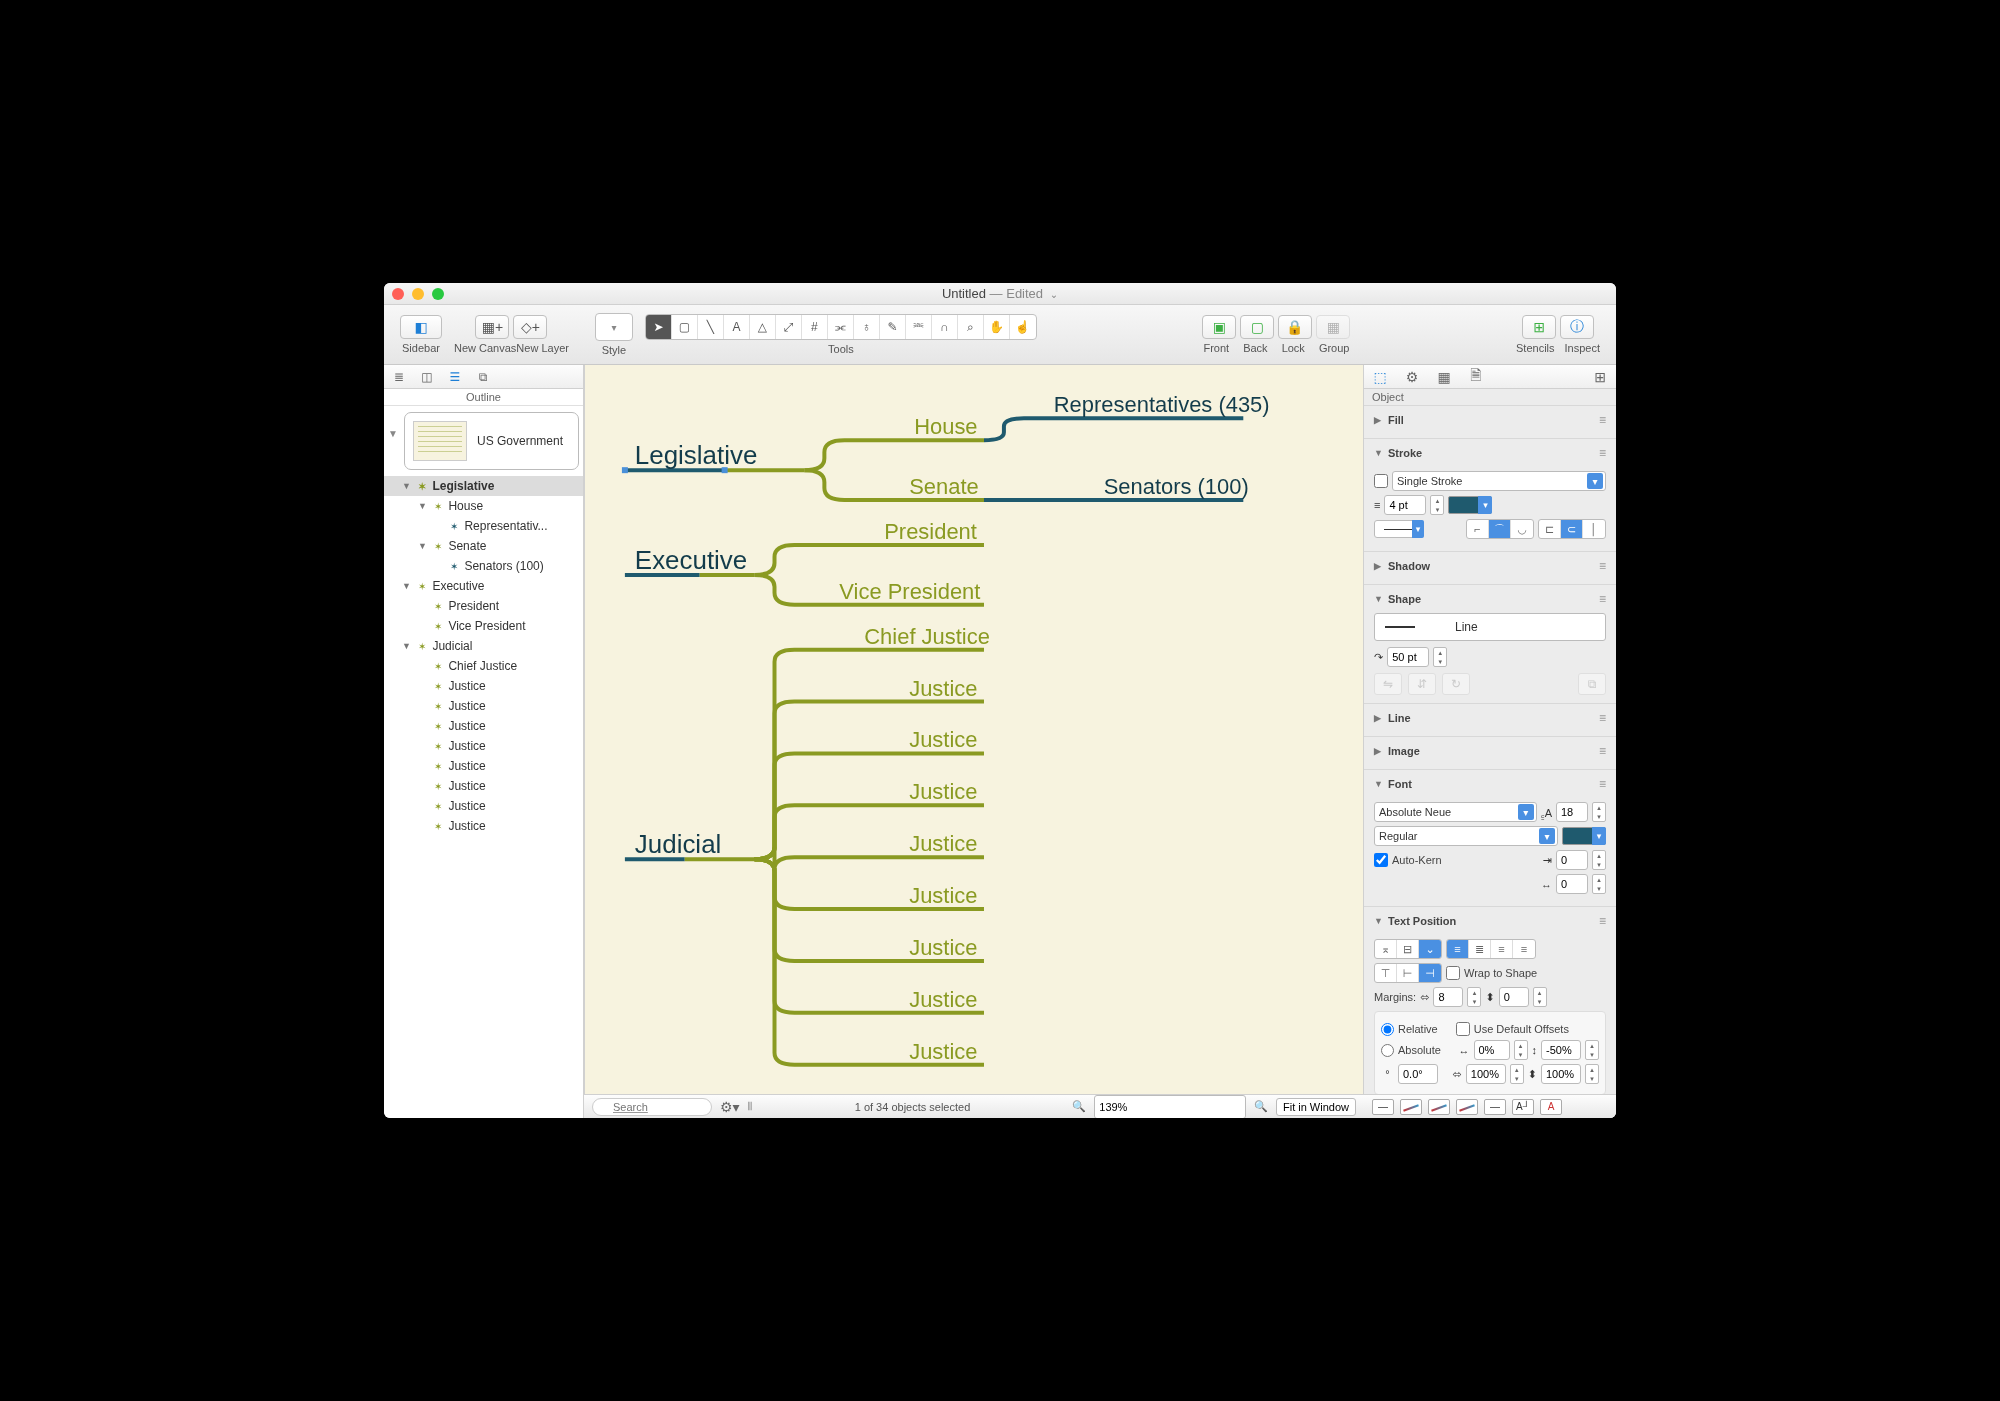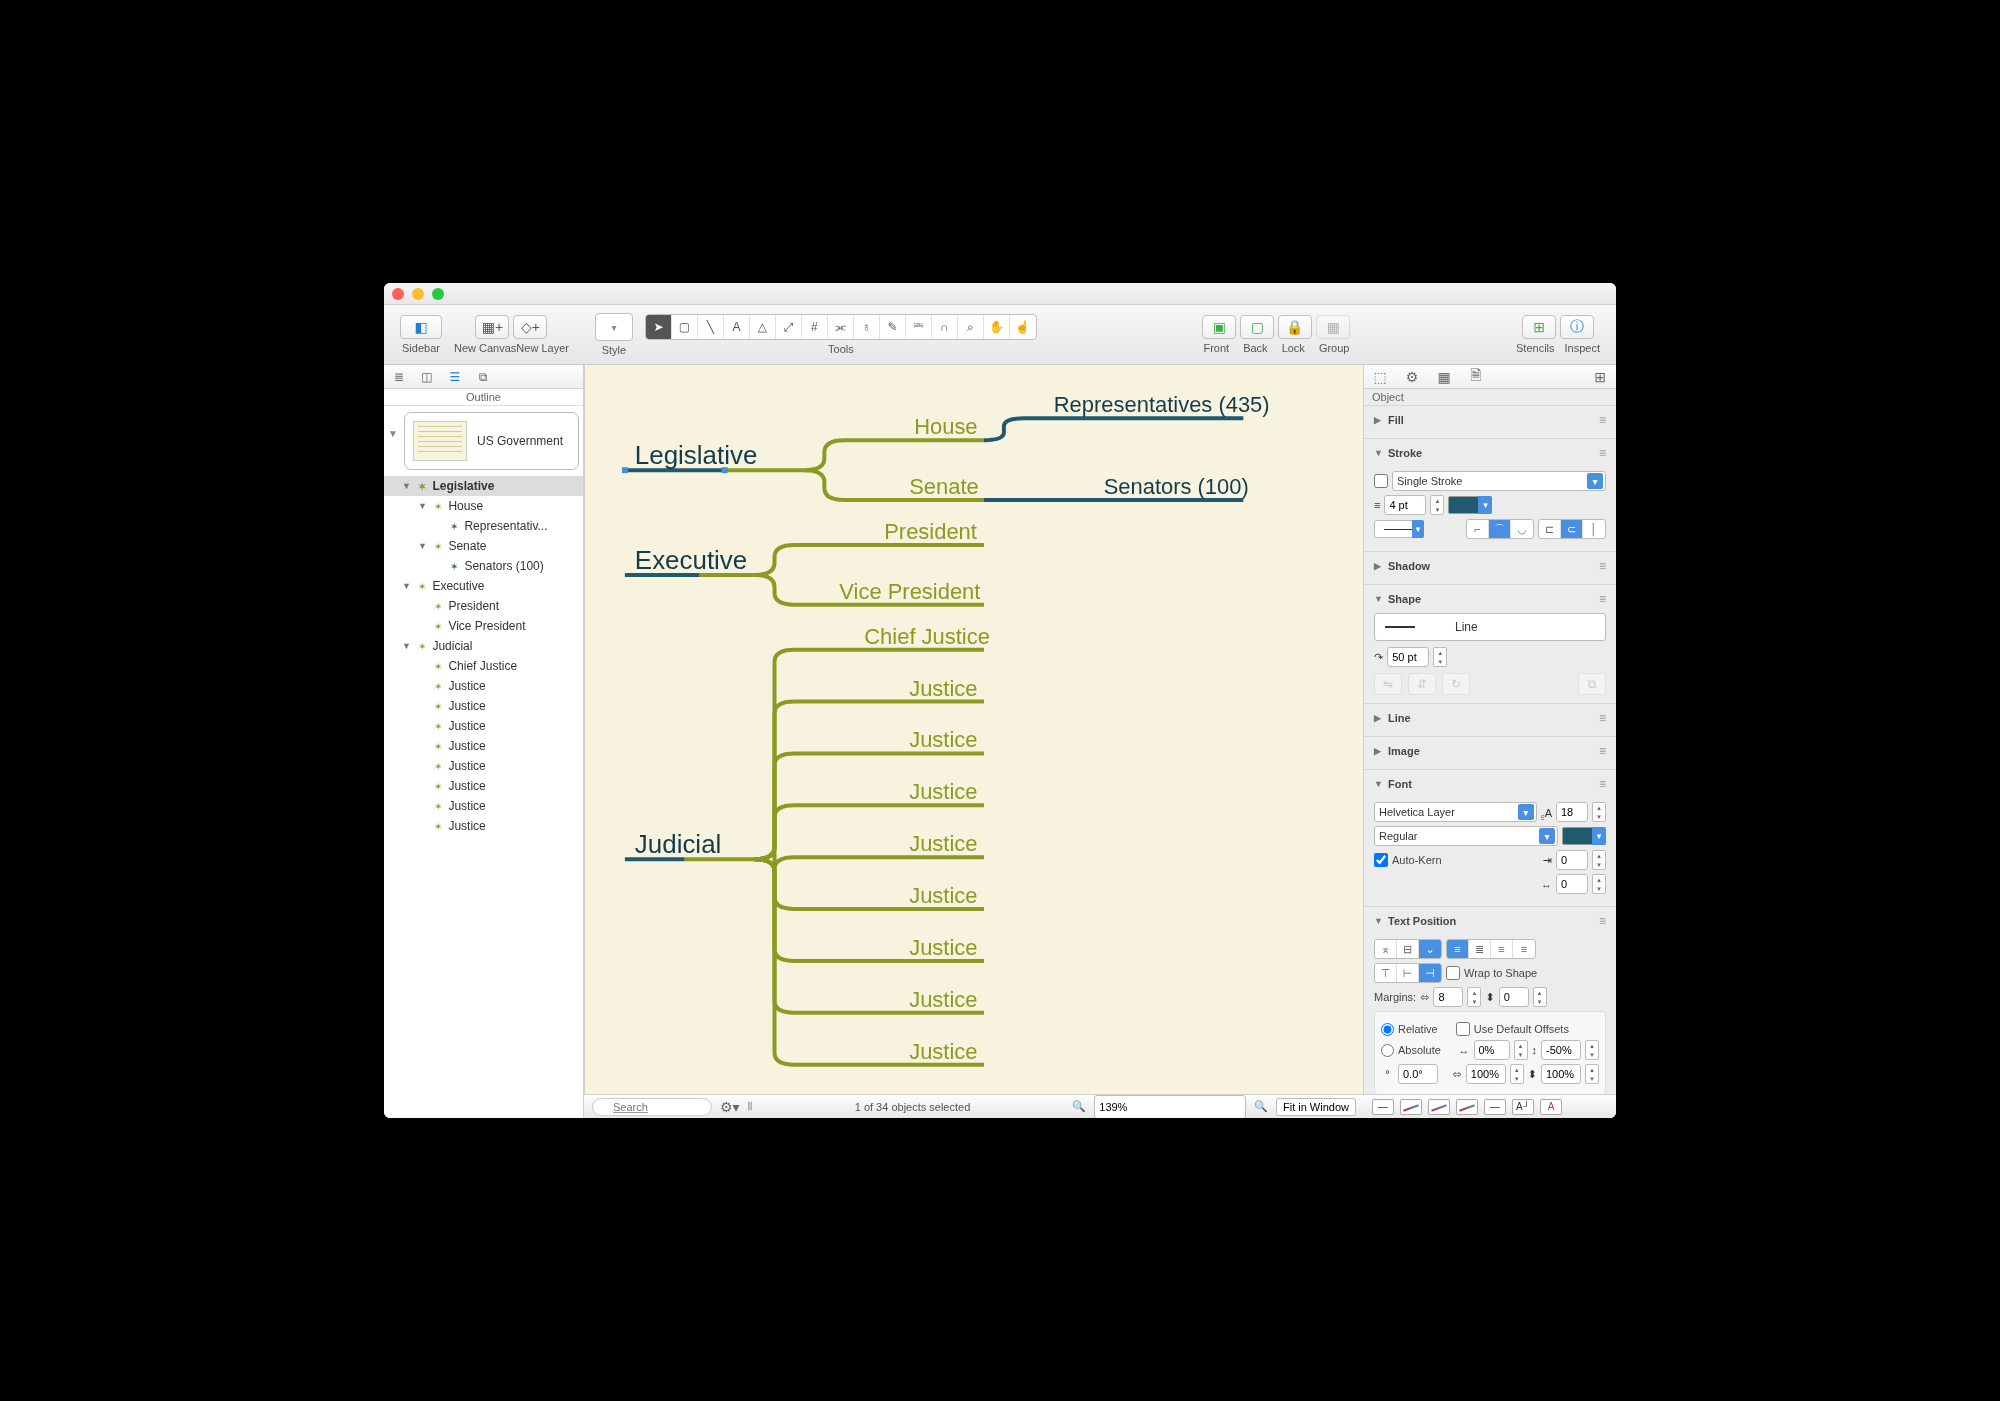--- a/index.html
+++ b/index.html
@@ -125,20 +125,25 @@
 <body>
 
 <div class="window">
 
   <div class="titlebar">
     <div class="traffic">
       <span class="tl-close"></span>
       <span class="tl-min"></span>
       <span class="tl-max"></span>
     </div>
+    <div class="title-center">
+      <span>Untitled</span>
+      <span class="edited">— Edited</span>
+      <span class="title-caret">⌄</span>
+    </div>
   </div>
 
   <div class="toolbar">
     <div class="tb-group">
       <div class="tb-buttons">
           <div class="tb-btn wide icn-sidebar">◧</div>
         </div>
       <div class="tb-label">Sidebar</div>
     </div>
     <div class="tb-group">
@@ -495,21 +500,21 @@
         </div>
 
         <div class="section">
           <div class="section-header">
               <span class="tri">▼</span>
               <span>Font</span>
               <span class="menu">≡</span>
             </div>
           <div class="section-content">
             <div class="ctrl-row">
-              <div class="select blue-arrow">Helvetica Layer</div>
+              <div class="select blue-arrow">Absolute Neue</div>
               <span>꜁A</span>
               <input class="num-input" style="width: 32px;" value="18">
               <div class="stepper">
                   <div>▴</div>
                   <div>▾</div>
                 </div>
             </div>
             <div class="ctrl-row">
               <div class="select blue-arrow">Regular</div>
               <div class="swatch blue-arrow"></div>

